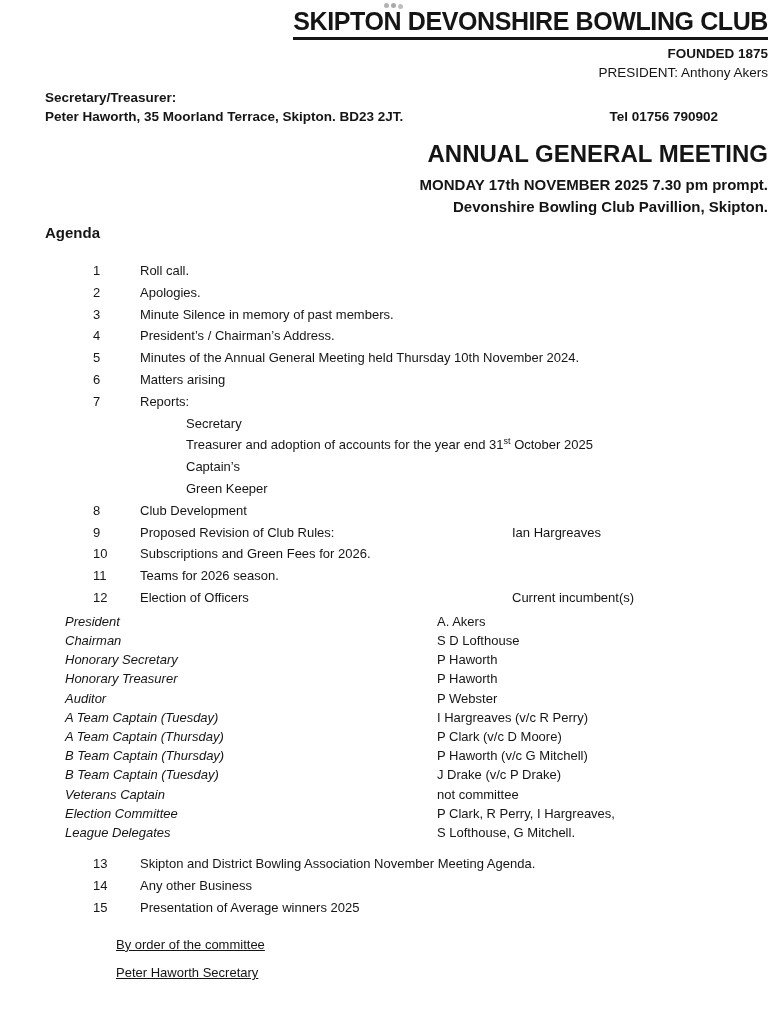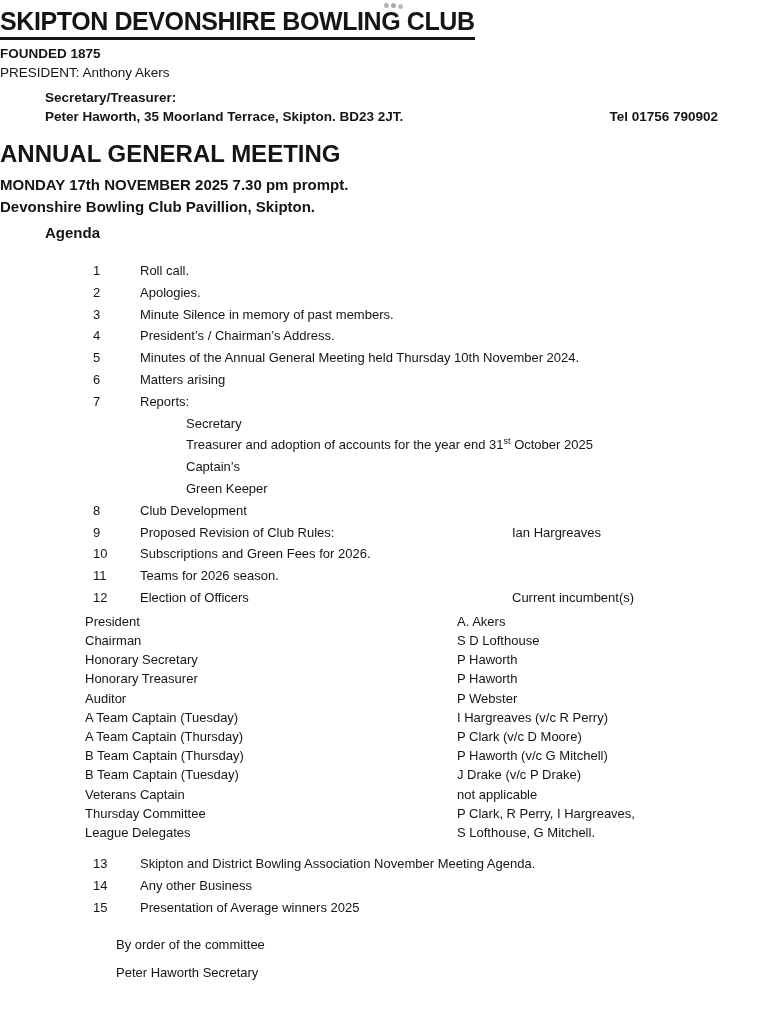--- a/index.html
+++ b/index.html
@@ -4,21 +4,21 @@
 <style>
   html,body { margin:0; padding:0; }
   body {
     width:768px; height:1024px;
     background:#ffffff;
     color:#151515;
     font-family:"Liberation Sans", sans-serif;
     position:relative;
     overflow:hidden;
   }
-  .center { text-align:left; }
+  .center { text-align:right; }
 
   .club-title { padding-top:7px; font-size:25px; font-weight:700; letter-spacing:-0.4px; }
   .club-title .underlined { border-bottom:3px solid #151515; padding-bottom:1px; display:inline-block; }
 
   .founded   { margin-top:6px;  font-size:13.5px; font-weight:700; }
   .president { margin-top:4px;  font-size:13.5px; font-weight:400; }
 
   .sec-block { margin:10px 50px 0 45px; font-size:13.5px; font-weight:700; }
   .sec-line2 { display:flex; justify-content:space-between; margin-top:4px;align-items:center; }
 
@@ -30,26 +30,26 @@
 
   .list  { margin-top:19px; font-size:13px; }
   .row   { display:flex; line-height:21.8px; }
   .n     { margin-left:93px; width:47px; flex:none; }
   .t     { width:372px; flex:none; }
   .r     { flex:1; }
   .sub-t { margin-left:186px; line-height:21.8px; }
 
   .officers { margin-top:3px; font-size:13px; }
   .officers .row { line-height:19.2px; }
-  .officers .t   { margin-left:85px; }
+  .officers .t   { margin-left:65px;font-style:italic; }
 
   .items-tail { margin-top:11px; }
 
   .footer { margin:16px 0 0 116px; font-size:13px; }
-  .footer p { margin:0 0 8px 0; line-height:20.5px; }
+  .footer p { margin:0 0 8px 0; line-height:20.5px;text-decoration:underline; }
 
   sup.ord { font-size:9px; vertical-align:super; line-height:0; }
 
   .artifact {
     position:absolute; left:384px; top:3px;
     width:5px; height:5px; border-radius:50%;
     background:#9a9a9a; opacity:.75;
     box-shadow:7px 0 0 #8d8d8d, 14px 1px 0 #a8a8a8;
   }
 </style>
@@ -170,24 +170,24 @@
     <div class="row">
       <span class="t">B Team Captain (Thursday)</span>
       <span class="r">P Haworth (v/c G Mitchell)</span>
     </div>
     <div class="row">
       <span class="t">B Team Captain (Tuesday)</span>
       <span class="r">J Drake (v/c P Drake)</span>
     </div>
     <div class="row">
       <span class="t">Veterans Captain</span>
-      <span class="r">not applicable</span>
-    </div>
-    <div class="row">
-      <span class="t">Thursday Committee</span>
+      <span class="r">not committee</span>
+    </div>
+    <div class="row">
+      <span class="t">Election Committee</span>
       <span class="r">P Clark, R Perry, I Hargreaves,</span>
     </div>
     <div class="row">
       <span class="t"></span>
     </div>
     <div class="row">
       <span class="t">League Delegates</span>
       <span class="r">S Lofthouse, G Mitchell.</span>
     </div>
   </div>

